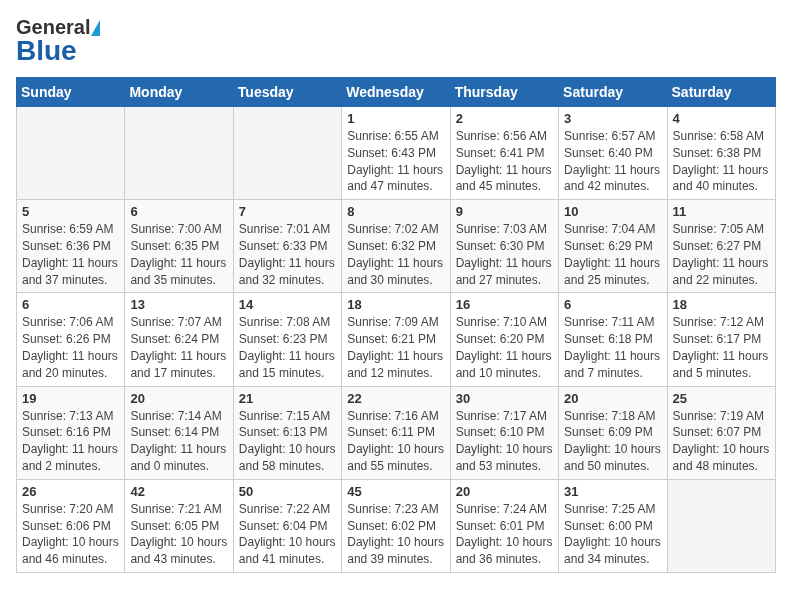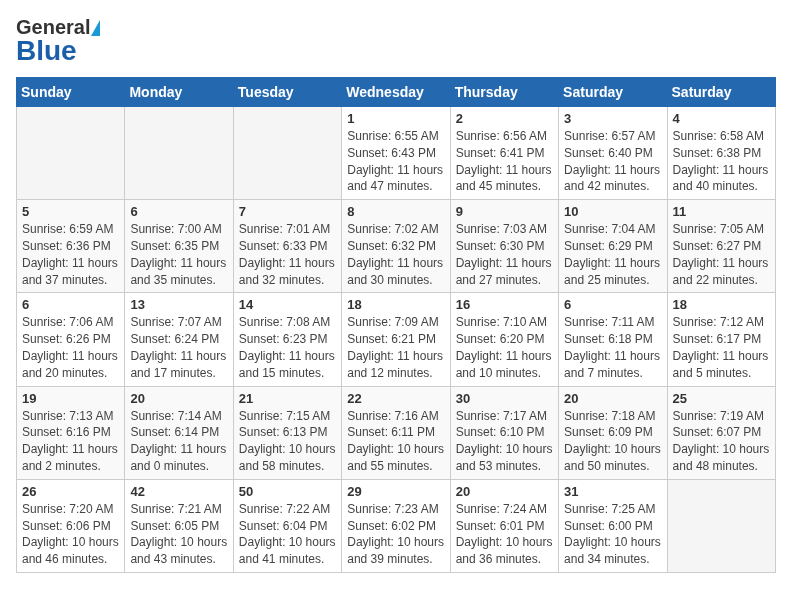--- a/index.html
+++ b/index.html
@@ -222,21 +222,21 @@
         </td>
         <td>
           <span class="day-number">42</span>
           <div class="cell-content">Sunrise: 7:21 AM<br>Sunset: 6:05 PM<br>Daylight: 10 hours and 43 minutes.</div>
         </td>
         <td>
           <span class="day-number">50</span>
           <div class="cell-content">Sunrise: 7:22 AM<br>Sunset: 6:04 PM<br>Daylight: 10 hours and 41 minutes.</div>
         </td>
         <td>
-          <span class="day-number">29</span>
+          <span class="day-number">45</span>
           <div class="cell-content">Sunrise: 7:23 AM<br>Sunset: 6:02 PM<br>Daylight: 10 hours and 39 minutes.</div>
         </td>
         <td>
           <span class="day-number">20</span>
           <div class="cell-content">Sunrise: 7:24 AM<br>Sunset: 6:01 PM<br>Daylight: 10 hours and 36 minutes.</div>
         </td>
         <td>
           <span class="day-number">31</span>
           <div class="cell-content">Sunrise: 7:25 AM<br>Sunset: 6:00 PM<br>Daylight: 10 hours and 34 minutes.</div>
         </td>

